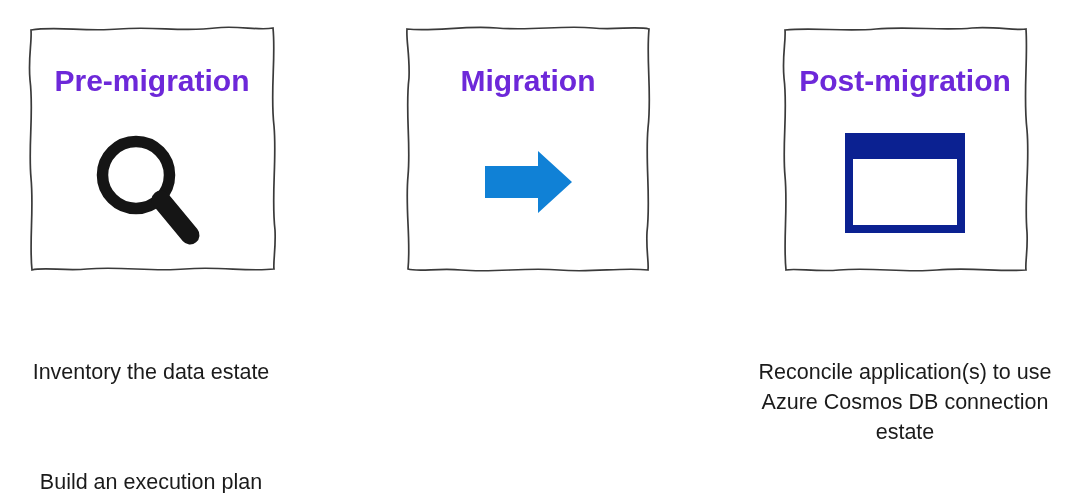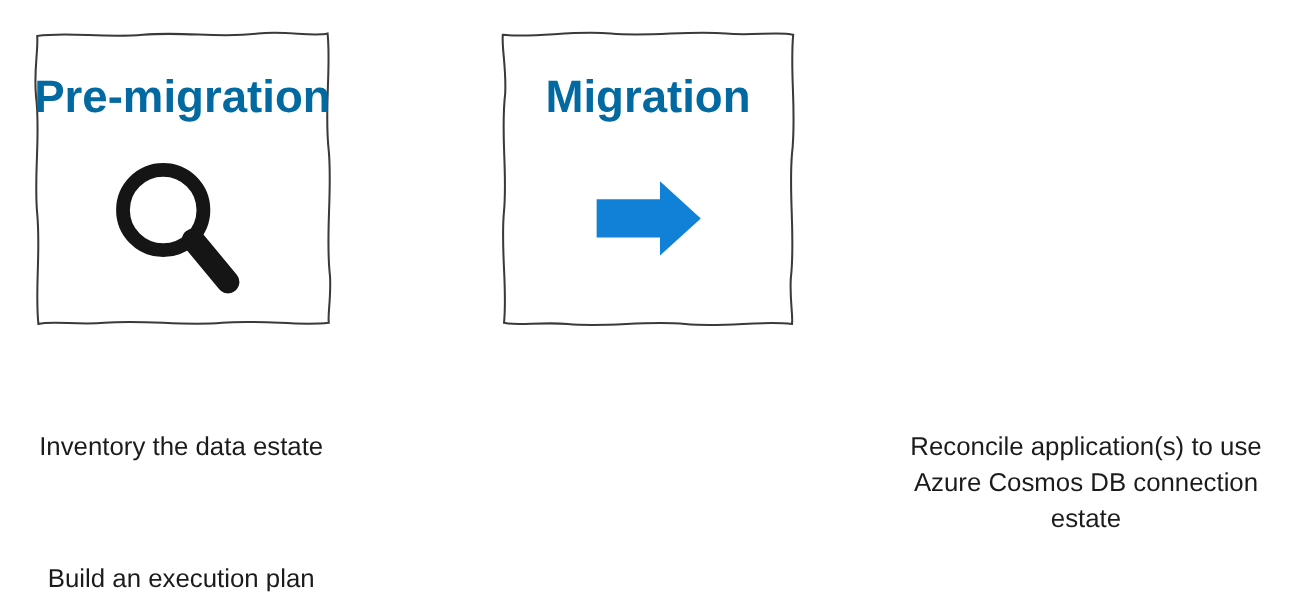--- a/index.html
+++ b/index.html
@@ -26,24 +26,24 @@
     left: 0; top: 0;
     width: 100%; height: 100%;
   }
   .stage-title {
     position: absolute;
     left: 0;
     top: 42px;
     width: 100%;
     margin: 0;
     text-align: center;
-    font-size: 38px;
+    font-size: 30px;
     line-height: 38px;
     font-weight: bold;
-    color: #0369a1;
+    color: #6d28d9;
     letter-spacing: 0px;
   }
   .icon-wrap {
     position: absolute;
   }
   .icon-wrap svg { display: block; }
 
   .desc {
     position: absolute;
     top: 297px;
@@ -78,35 +78,50 @@
         <circle cx="44" cy="43" r="33.5" fill="none" stroke="#151515" stroke-width="11.5"></circle>
         <line x1="69" y1="68" x2="98" y2="103" stroke="#151515" stroke-width="19" stroke-linecap="round"></line>
       </svg>
     </div>
   </div>
   <div class="desc" style="left:1px; width:300px;">
     <p>Inventory the data estate</p>
     <p>Build an execution plan</p>
   </div>
 
-  <div class="sketch-box" style="left:411px;">
+  <div class="sketch-box" style="left:399px;">
     <svg class="border-svg" viewBox="0 0 258 258" preserveAspectRatio="none">
       <path d="M8,9 C36,12 66,5 98,8 C132,11 164,5 194,8 C216,10 238,6 250,9
                C247,40 253,74 249,108 C246,142 252,178 248,212 C247,230 250,243 249,250
                C222,247 194,253 160,250 C126,247 96,253 62,250 C40,248 18,252 9,249
                C12,220 6,188 9,156 C12,124 6,90 10,58 C11,36 7,20 8,9 Z" fill="#ffffff" stroke="#3a3a3a" stroke-width="1.7"></path>
     </svg>
     <h2 class="stage-title">Migration</h2>
     <div class="icon-wrap" style="left:86px; top:130px;">
       <svg width="88" height="64" viewBox="0 0 88 64">
         <polygon points="0,16 53,16 53,1 87,32 53,63 53,48 0,48" fill="#1081D6"></polygon>
       </svg>
     </div>
   </div>
 
+  <div class="sketch-box" style="left:776px;">
+    <svg class="border-svg" viewBox="0 0 258 258" preserveAspectRatio="none">
+      <path d="M9,10 C38,7 68,12 100,9 C134,6 166,11 196,8 C218,6 240,11 250,9
+               C252,40 247,76 251,110 C254,144 248,178 251,212 C252,230 249,243 250,250
+               C223,252 195,247 161,250 C127,253 97,247 63,250 C41,252 19,248 10,250
+               C7,221 12,188 9,156 C6,124 12,90 8,58 C6,36 10,21 9,10 Z" fill="#ffffff" stroke="#3a3a3a" stroke-width="1.7"></path>
+    </svg>
+    <h2 class="stage-title">Post-migration</h2>
+    <div class="icon-wrap" style="left:69px; top:113px;">
+      <svg width="120" height="100" viewBox="0 0 120 100">
+        <rect x="0" y="0" width="120" height="100" fill="#0B2191"></rect>
+        <rect x="8" y="26" width="104" height="66" fill="#ffffff"></rect>
+      </svg>
+    </div>
+  </div>
   <div class="desc desc-3" style="left:740px; width:330px;">
     <p>Reconcile application(s) to use
 Azure Cosmos DB connection
 estate</p>
     
   </div>
 
 </div>
 
 </body></html>

